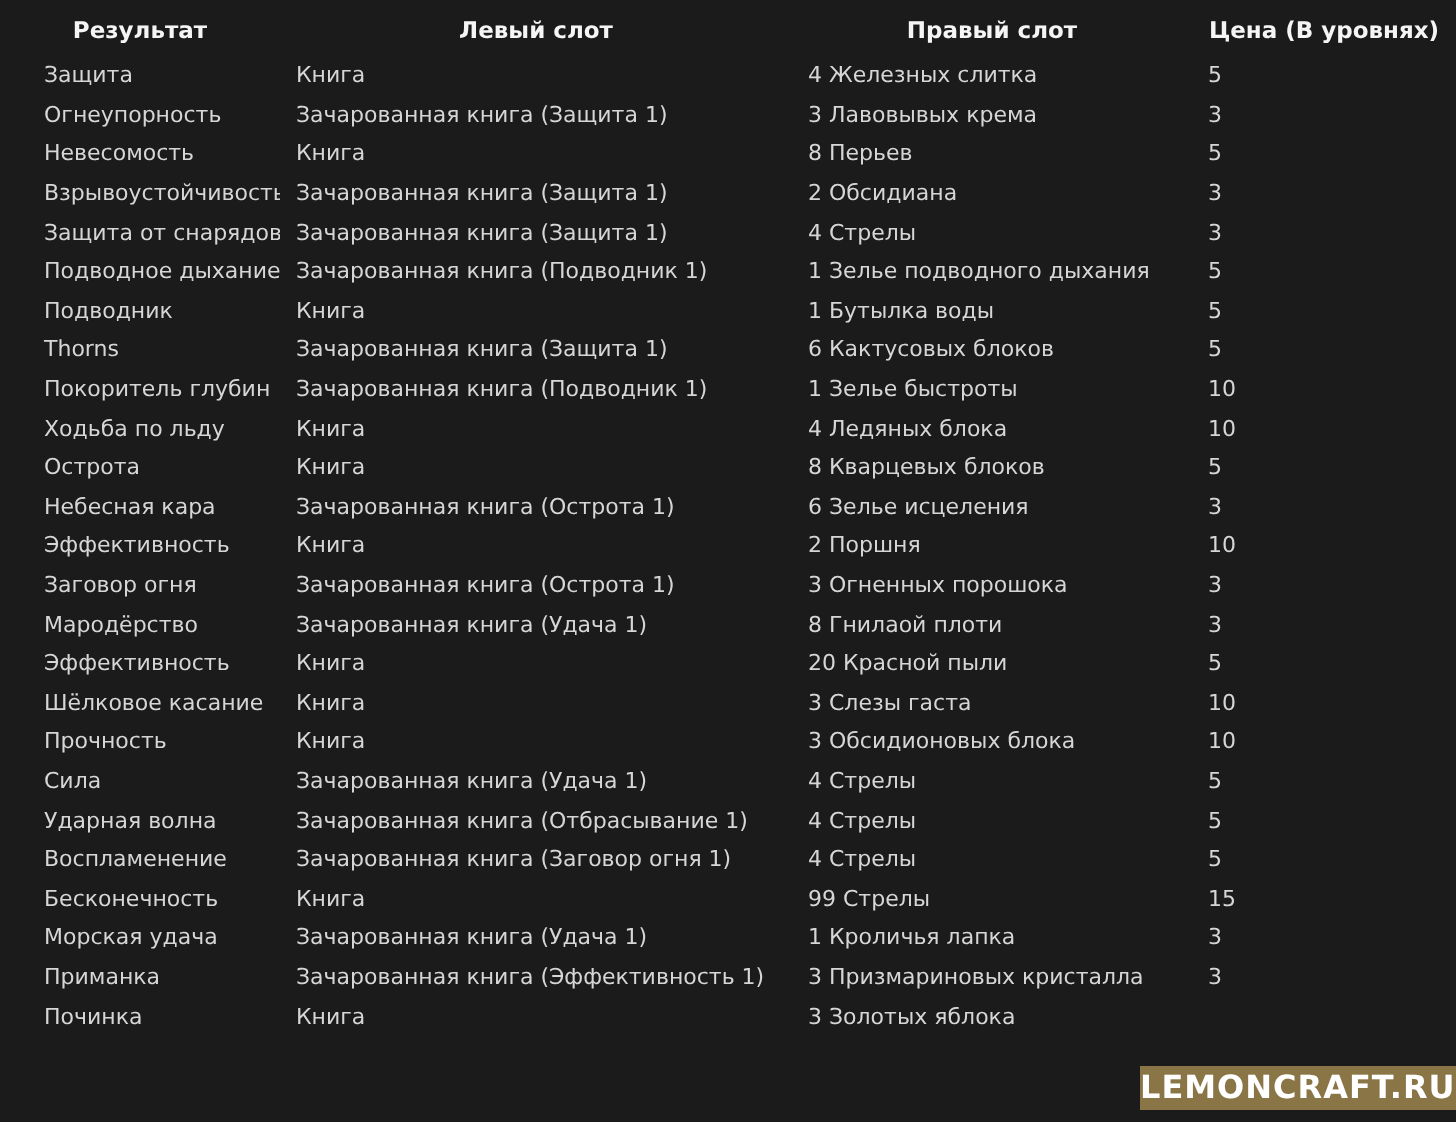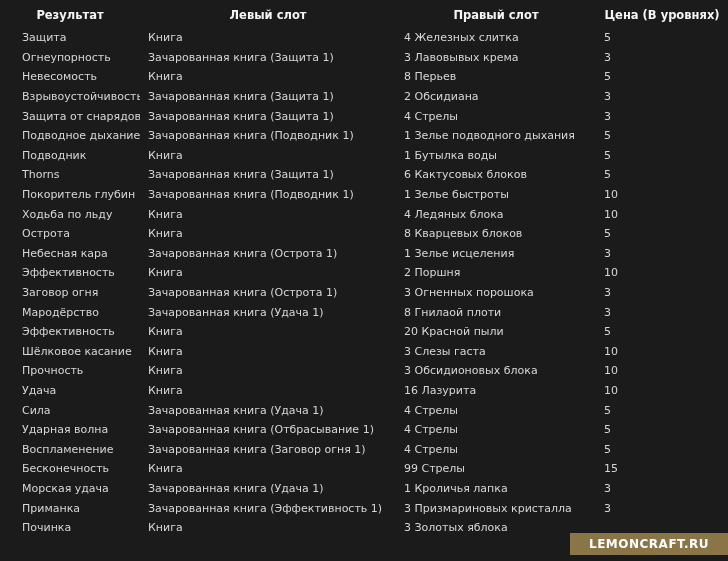--- a/index.html
+++ b/index.html
@@ -55,23 +55,22 @@
   tbody td:nth-child(3) { padding-left: 8px; }
   tbody td:nth-child(4) { padding-left: 8px; }
   .watermark {
     position: absolute;
     left: 570px;
     top: 533px;
     right: 0;
     height: 22px;
     background: var(--watermark_bg);
     color: var(--watermark_text);
-    font-size: 12px;
+    font-size: 16px;
     font-weight: bold;
-    text-align: center;
     line-height: 22px;
     letter-spacing: 0.5px;
   }
 </style>
 </head>
 <body>
 
 <div class="page">
   <table class="recipes">
     <colgroup>
@@ -151,21 +150,21 @@
         </tr>
         <tr>
           <td>Острота</td>
           <td>Книга</td>
           <td>8 Кварцевых блоков</td>
           <td>5</td>
         </tr>
         <tr>
           <td>Небесная кара</td>
           <td>Зачарованная книга (Острота 1)</td>
-          <td>1 Зелье исцеления</td>
+          <td>6 Зелье исцеления</td>
           <td>3</td>
         </tr>
         <tr>
           <td>Эффективность</td>
           <td>Книга</td>
           <td>2 Поршня</td>
           <td>10</td>
         </tr>
         <tr>
           <td>Заговор огня</td>
@@ -188,26 +187,20 @@
         <tr>
           <td>Шёлковое касание</td>
           <td>Книга</td>
           <td>3 Слезы гаста</td>
           <td>10</td>
         </tr>
         <tr>
           <td>Прочность</td>
           <td>Книга</td>
           <td>3 Обсидионовых блока</td>
-          <td>10</td>
-        </tr>
-        <tr>
-          <td>Удача</td>
-          <td>Книга</td>
-          <td>16 Лазурита</td>
           <td>10</td>
         </tr>
         <tr>
           <td>Сила</td>
           <td>Зачарованная книга (Удача 1)</td>
           <td>4 Стрелы</td>
           <td>5</td>
         </tr>
         <tr>
           <td>Ударная волна</td>

